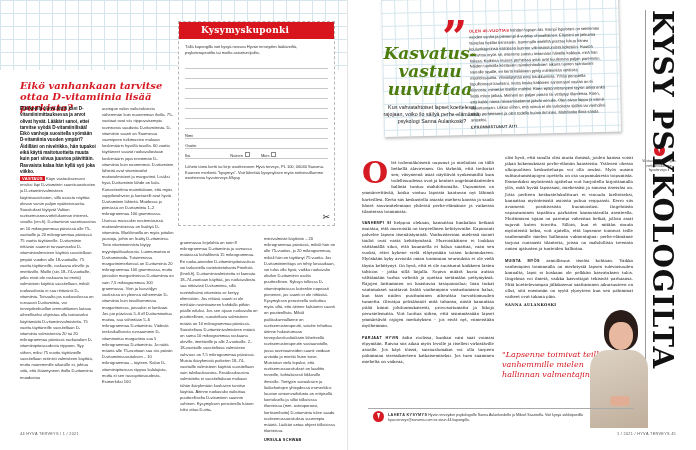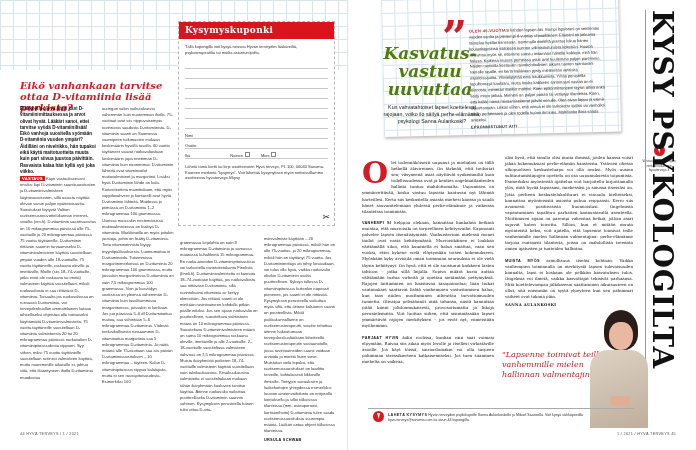--- a/index.html
+++ b/index.html
@@ -45,21 +45,21 @@
   .folio-right { right: 20px; }
 
   
   .coupon {
     position: absolute; left: 178px; top: 21px; width: 157px; height: 205px;
     border: 1px dashed #b8b8b8; background: #fff;
   }
   .coupon-header {
     background: #d8141d; color: #fff; height: 17px;
     font-family: "DejaVu Serif", serif; font-weight: bold; font-size: 9px;
-    padding: 3px 6px; letter-spacing: 0.3px;
+    padding: 3px 22px; letter-spacing: 0.3px;
   }
   .coupon-intro { font-size: 4px; line-height: 5.5px; color: #333; padding: 5px 6px 0 6px; }
   .coupon-lines { padding: 4px 6px 0 6px; }
   .coupon-line { height: 10px; border-bottom: 0.8px solid #c9c9c9; }
   .coupon-field { display: flex; align-items: flex-end; height: 10px; border-bottom: 0.8px solid #c9c9c9; margin: 0 6px; font-size: 4px; color: #333; }
   .coupon-field .gap { width: 40px; }
   .chk { display: inline-block; width: 5px; height: 5px; border: 0.6px solid #888; margin: 0 3px 1px 2px; vertical-align: bottom; }
   .coupon-send { font-size: 4px; line-height: 5.6px; color: #333; padding: 5px 6px 0 6px; }
   .scissors { position: absolute; right: 4px; bottom: 3px; font-size: 9px; color: #222; }
   .letter-box {

